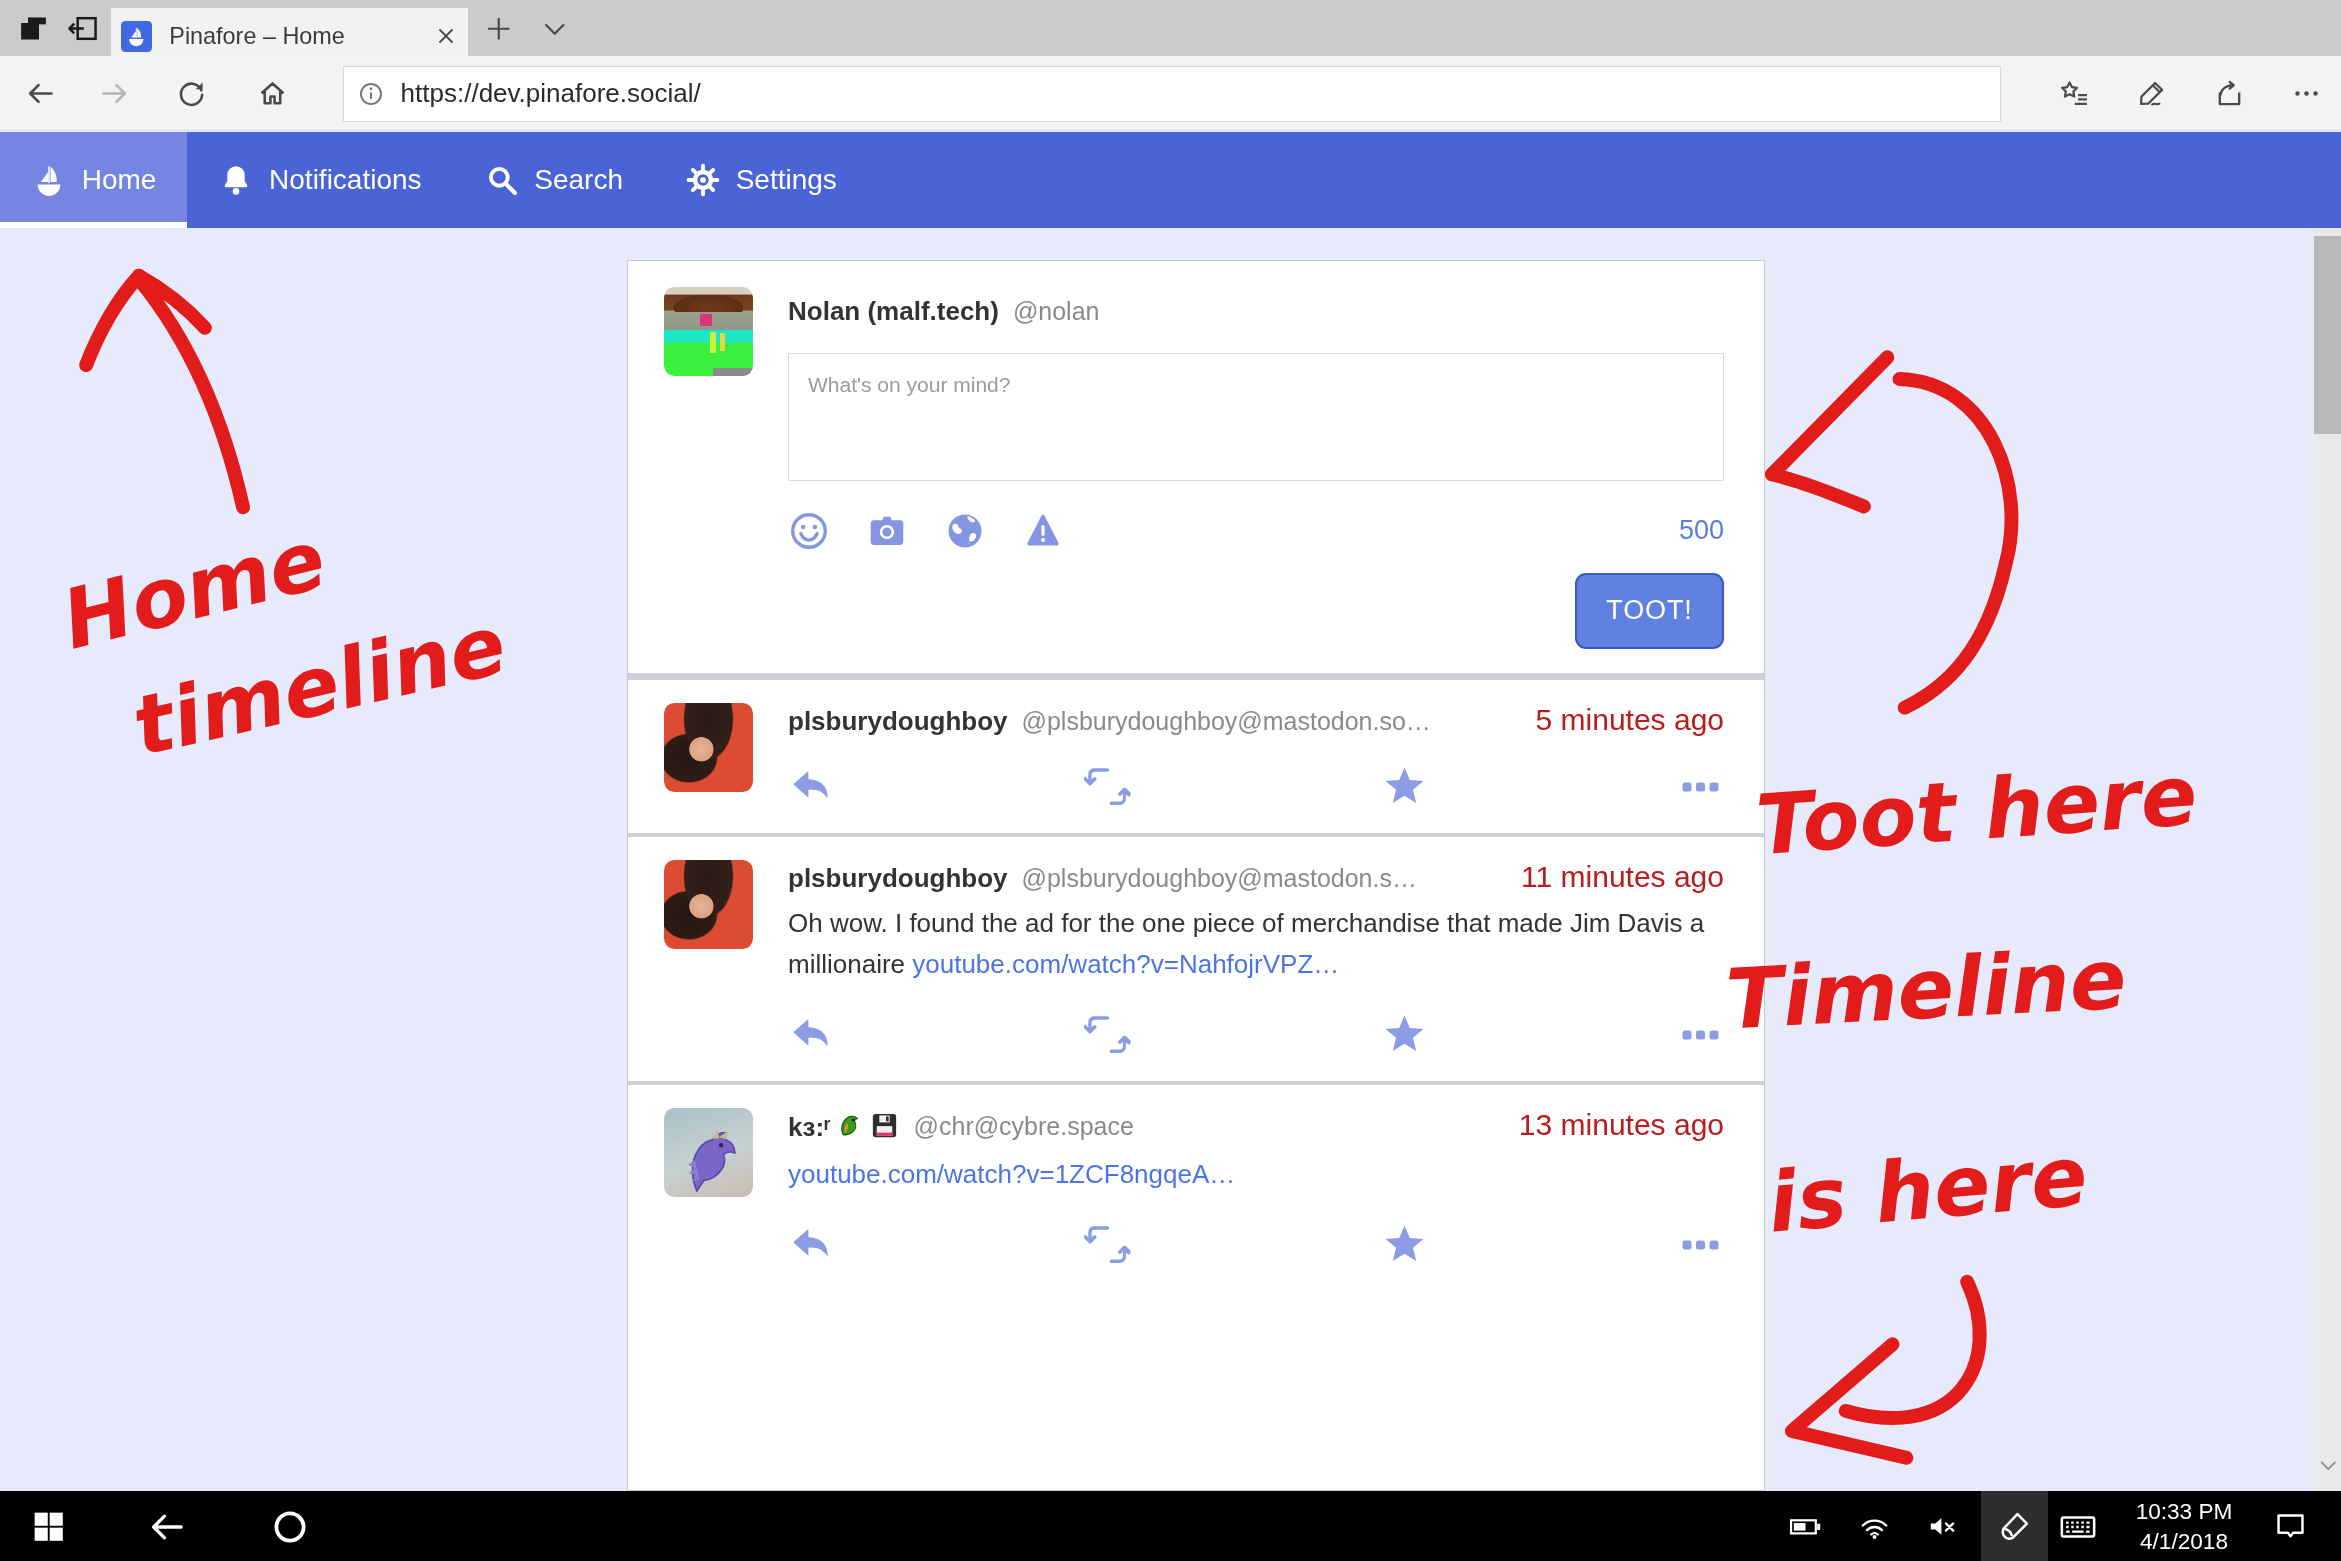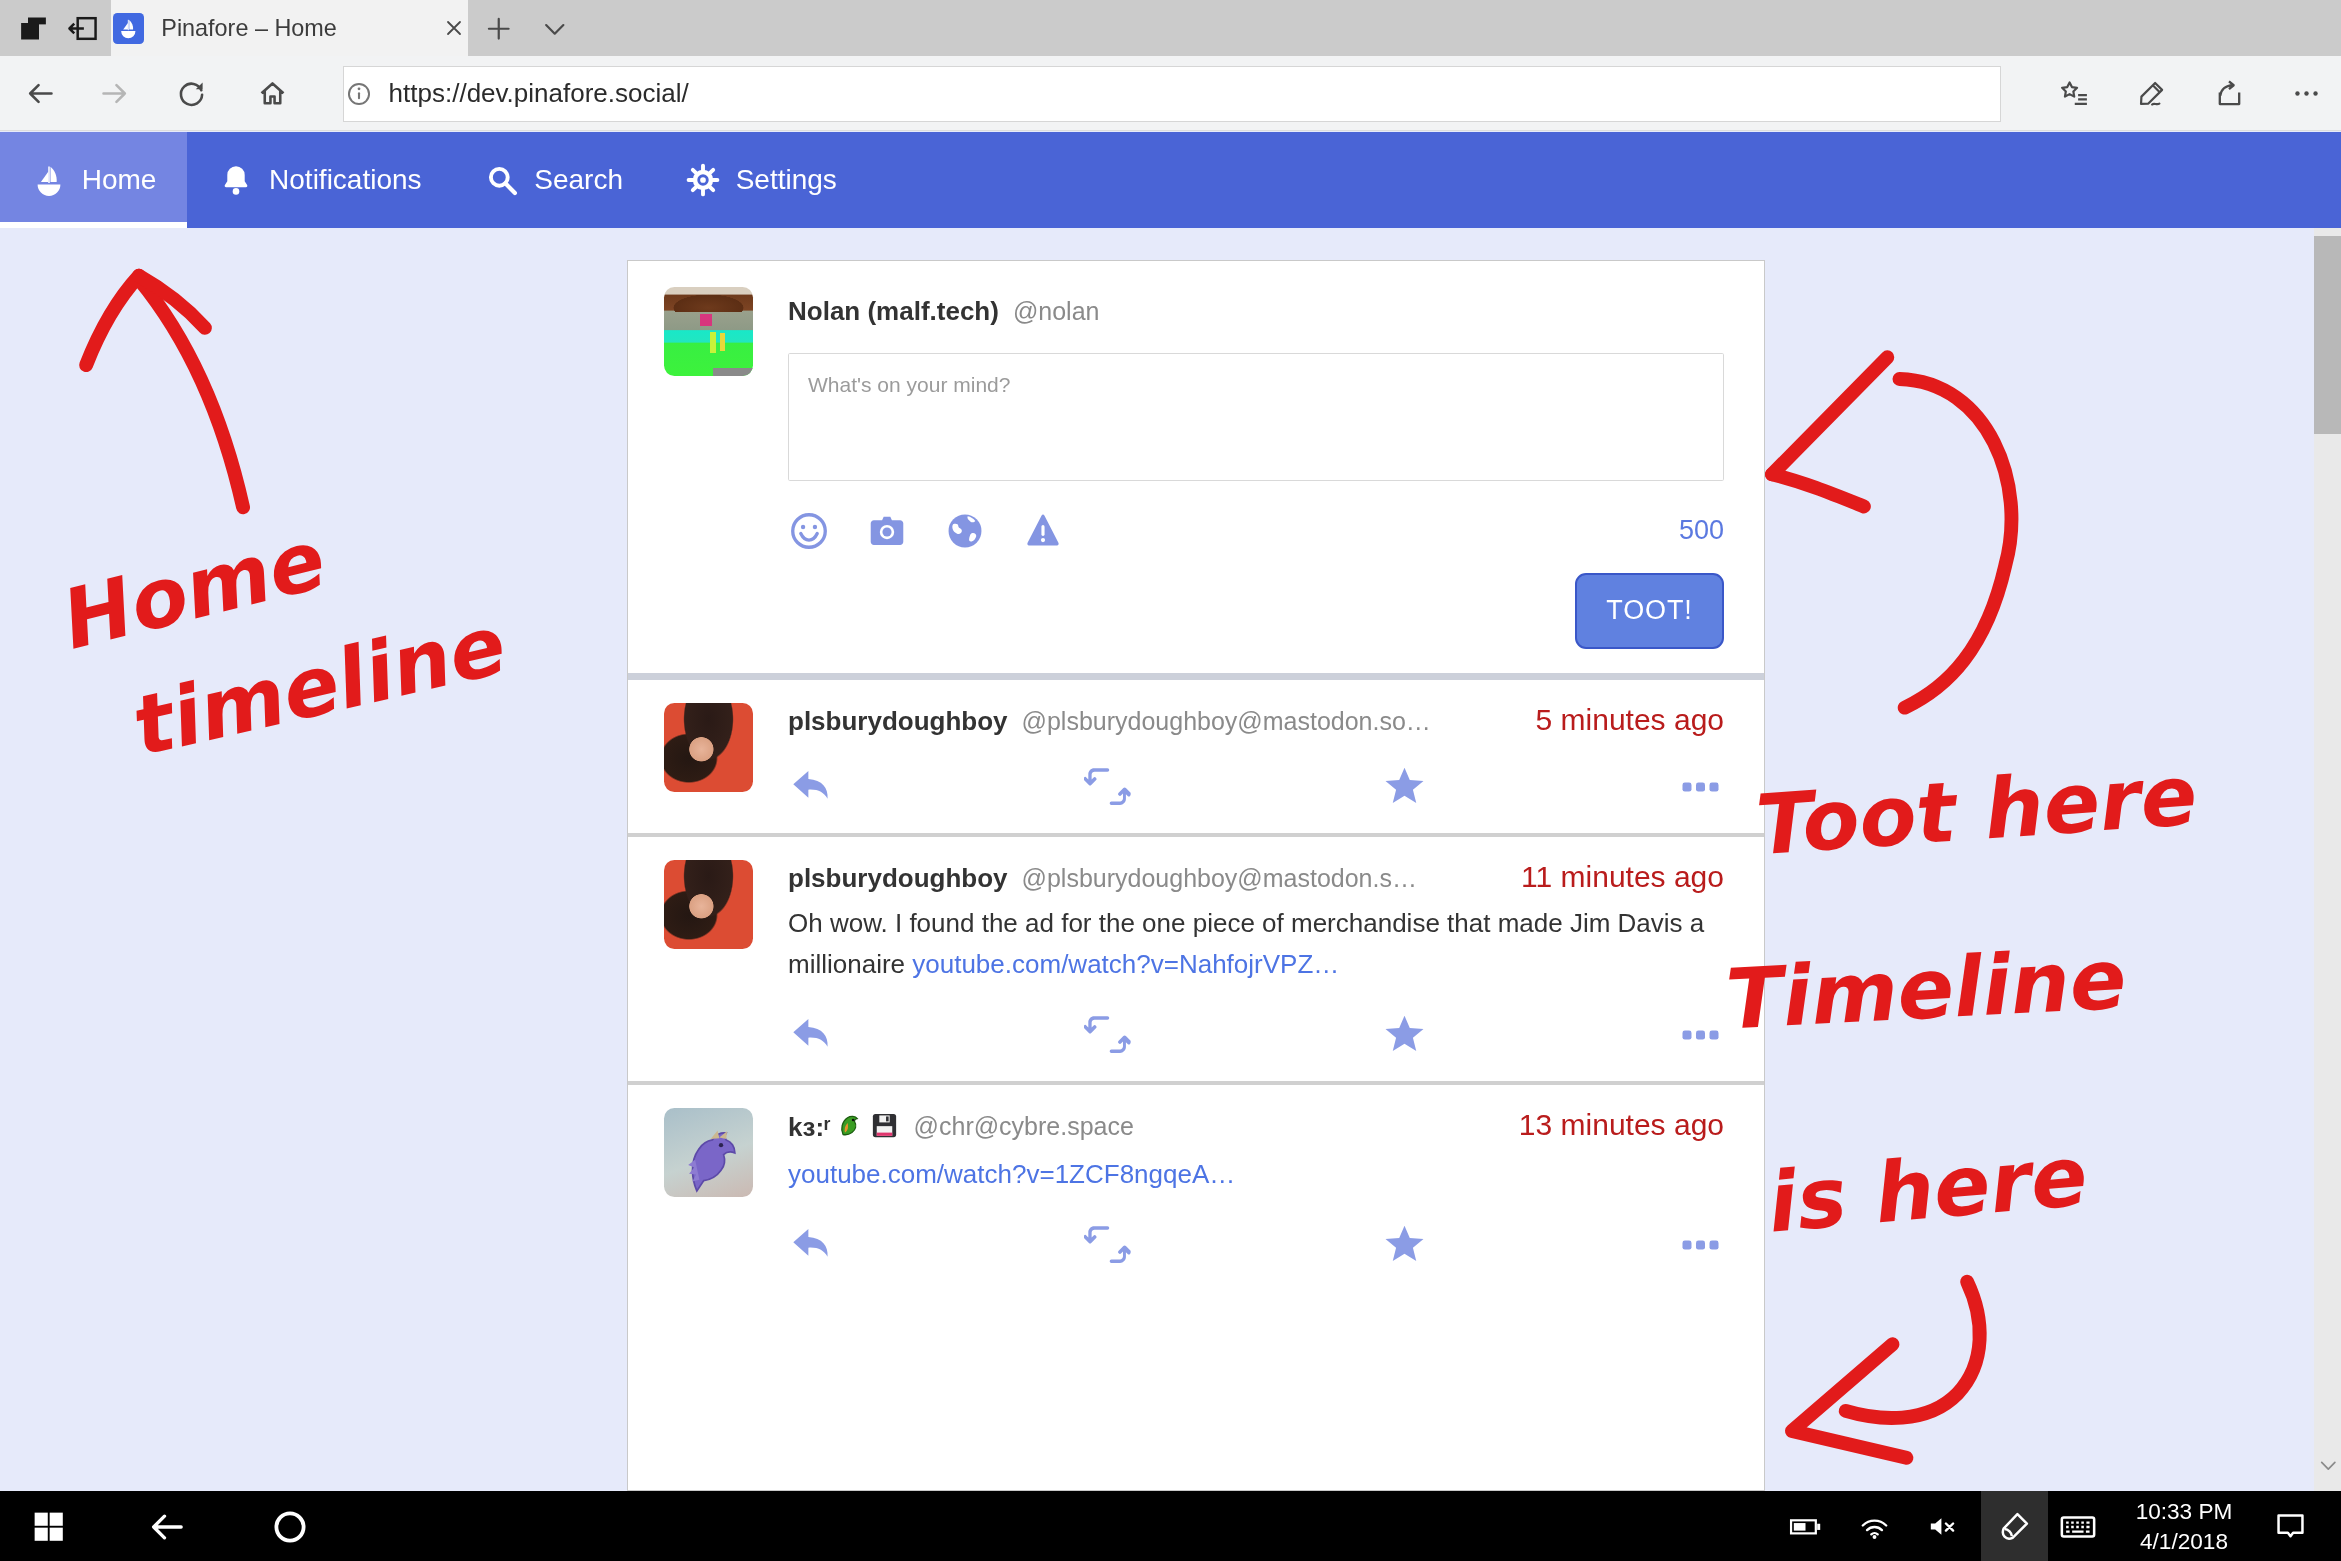--- a/index.html
+++ b/index.html
@@ -3,35 +3,35 @@
 <meta charset="utf-8">
 <style>
   html,body{margin:0;padding:0;}
   body{width:2342px;height:1561px;position:relative;overflow:hidden;
        font-family:"Liberation Sans",sans-serif;background:#e6eafa;}
   svg{display:block;}
 
   
   .tabstrip{position:absolute;left:0;top:0;width:2342px;height:56px;background:#cbcbcb;}
   .strip-icon{position:absolute;top:12px;width:33px;height:33px;color:#1a1a1a;}
-  .tab{position:absolute;left:111px;top:0;width:357px;height:56px;background:#f2f2f2;
-       display:flex;align-items:center;padding:0 2px;box-sizing:border-box;}
+  .tab{position:absolute;left:111px;top:8px;width:357px;height:56px;background:#f2f2f2;
+       display:flex;align-items:center;padding:0 10px;box-sizing:border-box;}
   .favicon{width:31px;height:31px;border-radius:4.3px;background:#4169e1;flex:none;
            display:flex;align-items:center;justify-content:center;}
   .tab-title{font-size:23.4px;color:#3c3c3c;margin-left:17.3px;flex:1;white-space:nowrap;overflow:hidden;}
   .tab-close{width:24px;height:24px;color:#4a4a4a;flex:none;}
   .newtab-btn,.tabpreview-btn{position:absolute;top:14px;width:29.5px;height:29.5px;color:#4a4a4a;}
 
   
   .toolbar{position:absolute;left:0;top:56px;width:2342px;height:75px;background:#f2f3f4;
            border-bottom:0.9px solid #dcdcdc;box-sizing:border-box;}
   .tool-icon{position:absolute;top:22px;width:31px;height:31px;color:#4a4a4a;}
   .tool-icon.disabled{color:#b5b5b5;}
   .urlbar{position:absolute;left:343px;top:9.5px;width:1658px;height:56px;background:#fff;
-          border:0.9px solid #d6d6d6;box-sizing:border-box;display:flex;align-items:center;padding:0 1px;}
+          border:0.9px solid #d6d6d6;box-sizing:border-box;display:flex;align-items:center;padding:0 13px;}
   .info-icon{width:28px;height:28px;color:#767676;flex:none;}
   .url-text{font-size:26px;color:#2b2b2b;margin-left:15.6px;white-space:nowrap;}
 
   
   .navbar{position:absolute;left:0;top:132px;width:2342px;height:96px;background:#4a64d6;
           border-bottom:2.6px solid #3950c5;box-sizing:content-box;display:flex;}
   .nav-item{display:flex;align-items:center;gap:14.7px;padding:0 31px;color:#fff;font-size:28px;cursor:default;}
   .nav-item .nicon{width:36px;height:36px;color:#fff;}
   .nav-item.active{background:#7485e2;box-shadow:inset 0 -6px 0 #ffffff;}
 

